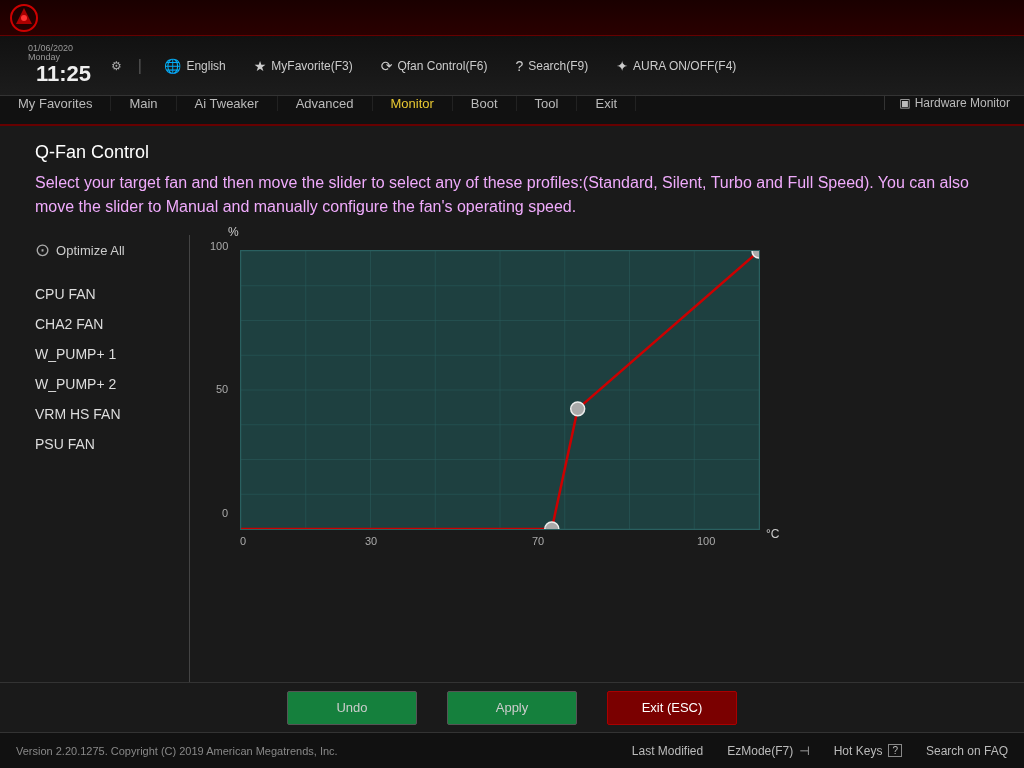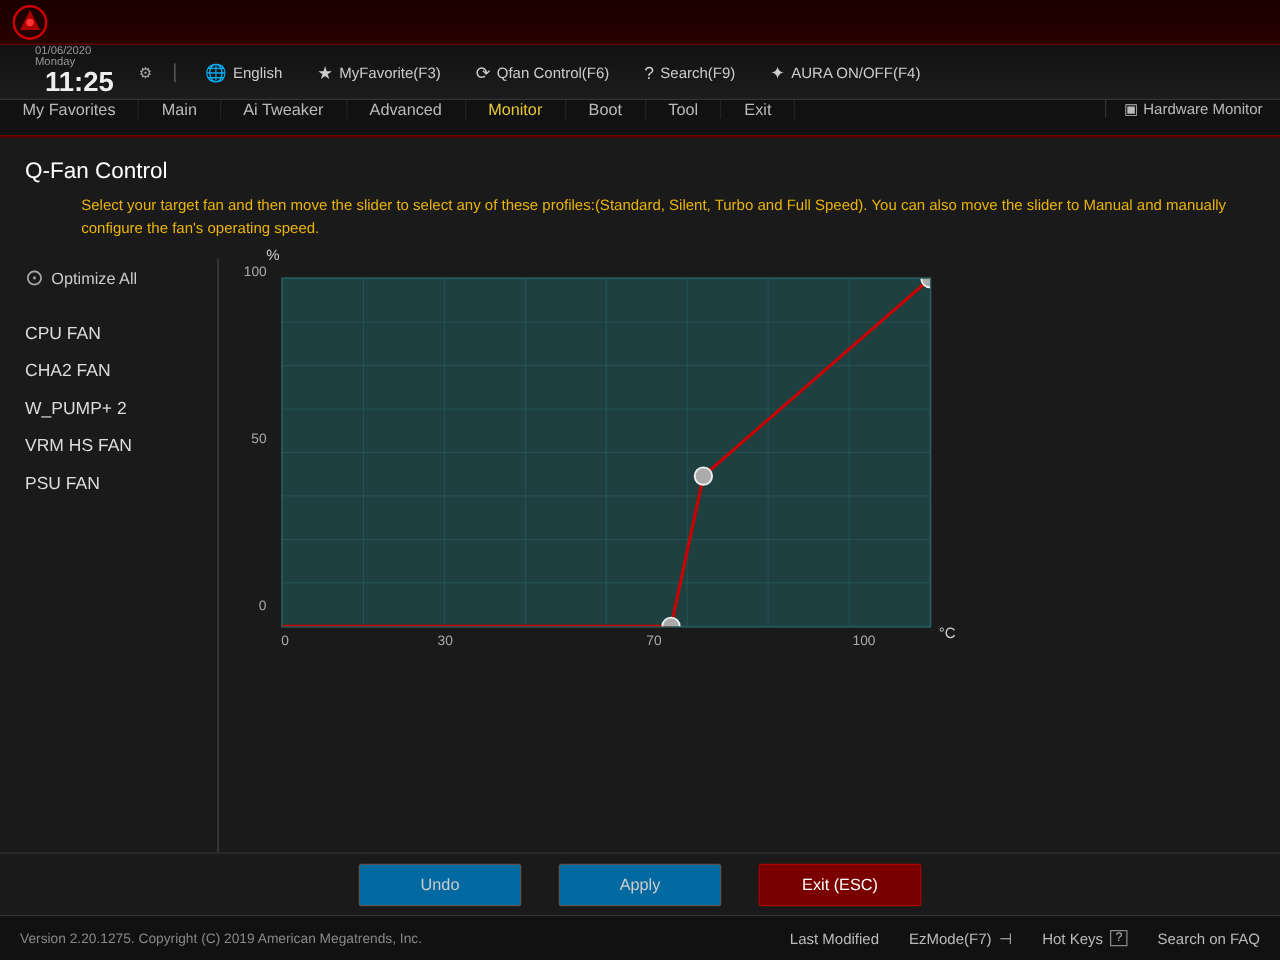--- a/index.html
+++ b/index.html
@@ -34,21 +34,21 @@
     .top-bar-title {
       color: #ddd;
       font-size: 14px;
       font-weight: 500;
       flex: 1;
     }
 
     
     .header-bar {
       width: 100%;
-      height: 44px;
+      height: 60px;
       background: linear-gradient(180deg, #111 0%, #1c1c1c 100%);
       display: flex;
       align-items: center;
       padding: 0 10px;
       gap: 16px;
       border-bottom: 1px solid #333;
     }
     .header-datetime {
       display: flex;
       flex-direction: column;
@@ -112,34 +112,33 @@
       font-size: 12px;
       color: #bbb;
       cursor: pointer;
       border-left: 1px solid #333;
     }
 
     
     .main-content {
       display: flex;
       flex-direction: column;
-      padding: 16px 20px 0 20px;
+      padding: 16px 20px 0 35px;
       height: calc(768px - 36px - 44px - 30px - 50px - 36px);
     }
     .section-title {
       font-size: 18px;
       color: #fff;
       margin-bottom: 8px;
     }
     .section-desc {
-      font-size: 12px;
-      color: #eab308;
+      font-size: 16px;
+      color: #f0abfc;
       line-height: 1.5;
       margin-bottom: 16px;
-      margin-left: 45px;
     }
 
     
     .fan-control-area {
       display: flex;
       gap: 0;
       flex: 1;
     }
 
     
@@ -219,21 +218,21 @@
     .btn {
       width: 130px;
       height: 34px;
       display: flex;
       align-items: center;
       justify-content: center;
       font-size: 13px;
       cursor: pointer;
       border-radius: 2px;
       border: 1px solid #555;
-      background: #0369a1;
+      background: #15803d;
       color: #ccc;
     }
     .btn-exit {
       background: #7a0000;
       border-color: #a00;
       color: #fff;
     }
 
     
     .status-bar {
@@ -347,32 +346,33 @@
 
   <div class="fan-control-area">
 
     <div class="left-panel">
       <div class="optimize-all-btn">
         <span class="optimize-icon">⊙</span>
         <span>Optimize All</span>
       </div>
       <div class="fan-list-item">CPU FAN</div>
       <div class="fan-list-item">CHA2 FAN</div>
+      <div class="fan-list-item">W_PUMP+ 1</div>
       <div class="fan-list-item">W_PUMP+ 2</div>
       <div class="fan-list-item">VRM HS FAN</div>
       <div class="fan-list-item">PSU FAN</div>
     </div>
 
     <div class="chart-area">
       <div class="chart-wrapper">
 
         <span class="chart-y-label" style="position:absolute;top:-10px;left:18px;font-size:12px;color:#ccc;">%</span>
 
         <div style="position:absolute;left:0px;top:5px;font-size:11px;color:#aaa;">100</div>
-        <div style="position:absolute;left:6px;top:138px;font-size:11px;color:#aaa;">50</div>
+        <div style="position:absolute;left:6px;top:148px;font-size:11px;color:#aaa;">50</div>
         <div style="position:absolute;left:12px;top:272px;font-size:11px;color:#aaa;">0</div>
 
         <div style="position:absolute;left:30px;top:15px;width:520px;height:280px;background:#1e4040;border:1px solid #2a6060;">
           <svg class="chart-svg" viewBox="0 0 520 280" preserveAspectRatio="none">
 
             <line x1="0" y1="0" x2="520" y2="0" class="grid-line-h"></line>
             <line x1="0" y1="35" x2="520" y2="35" class="grid-line-h"></line>
             <line x1="0" y1="70" x2="520" y2="70" class="grid-line-h"></line>
             <line x1="0" y1="105" x2="520" y2="105" class="grid-line-h"></line>
             <line x1="0" y1="140" x2="520" y2="140" class="grid-line-h"></line>

